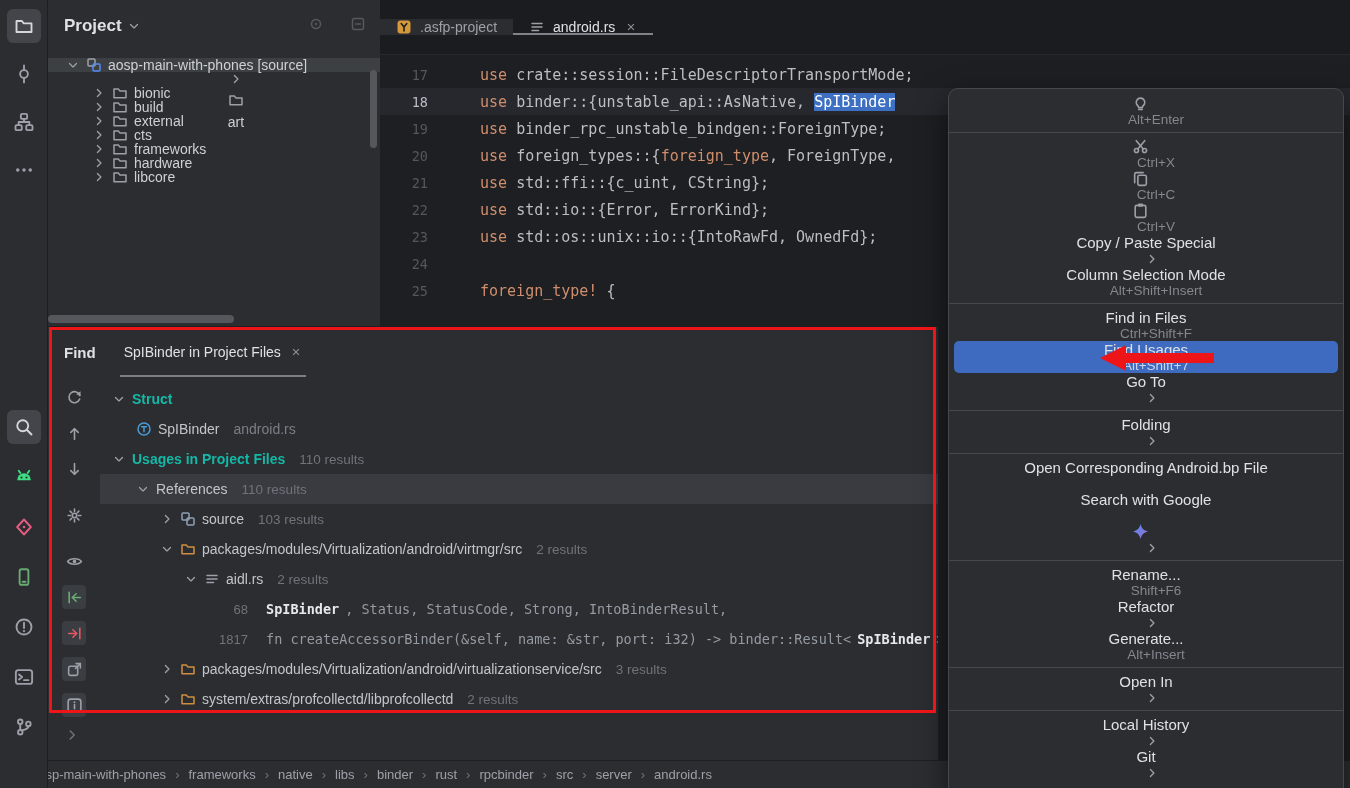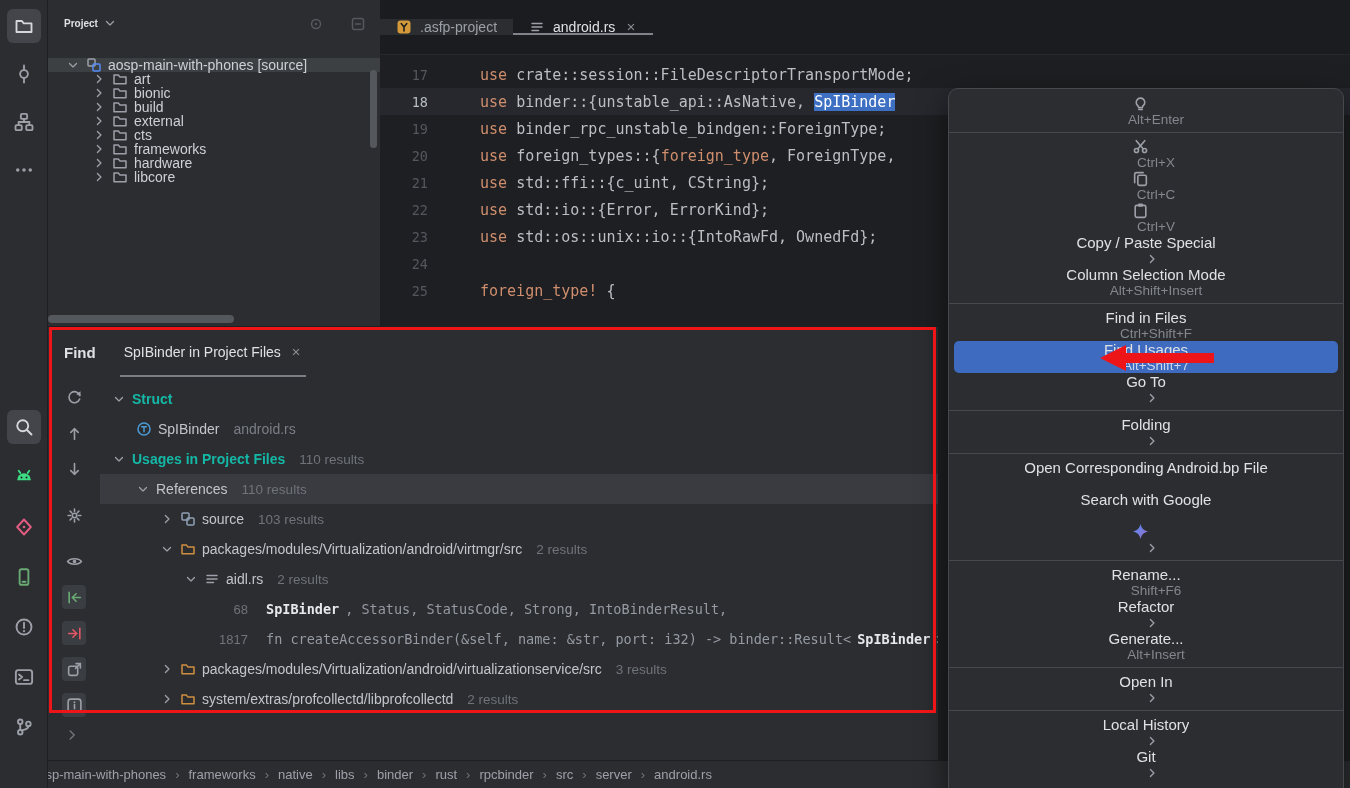--- a/index.html
+++ b/index.html
@@ -36,21 +36,21 @@
   .ab-top{display:flex;flex-direction:column;align-items:center;gap:14px;padding-top:9px;}
   .ab-mid{position:absolute;top:410px;left:0;width:48px;display:flex;flex-direction:column;align-items:center;gap:16px;}
   .ab-btn{width:34px;height:34px;border-radius:6px;display:flex;align-items:center;justify-content:center;}
   .ab-btn .icon{width:20px;height:20px;}
   .ab-btn.active{background:#43454a;}
   .ab-btn.active .icon{color:#d5d7dc;}
 
   
   .project-panel{position:absolute;left:48px;top:0;width:332px;height:326px;background:#2b2d30;z-index:5;overflow:hidden;}
   .pp-header{height:58px;padding:16px 14px 0 16px;display:flex;align-items:flex-start;}
-  .pp-title{font-size:10px;font-weight:bold;color:#dfe1e5;display:flex;gap:5px;align-items:center;}
+  .pp-title{font-size:17px;font-weight:bold;color:#dfe1e5;display:flex;gap:5px;align-items:center;}
   .pp-actions{margin-left:auto;display:flex;gap:26px;}
   .pp-actions .icon{color:#55585e;}
   .tree-row{height:14px;display:flex;align-items:center;gap:6px;font-size:14px;color:#ced0d6;white-space:nowrap;}
   .tree-row.selected{background:#3d4043;}
   .scroll-v{position:absolute;right:3px;top:70px;width:7px;height:78px;border-radius:4px;background:#54575c;}
   .scroll-h{position:absolute;left:0;bottom:3px;height:8px;width:186px;border-radius:4px;background:#54575c;}
 
   
   .find-panel{position:absolute;left:48px;top:326px;width:890px;height:434px;background:#2b2d30;border-top:1px solid #1e1f22;z-index:5;overflow:hidden;}
   .fp-header{height:50px;display:flex;align-items:center;padding-left:16px;gap:24px;}
@@ -329,21 +329,21 @@
             </svg>
           </span>
           <span class="icon">
             <svg viewBox="0 0 16 16">
               <rect x="2" y="2" width="7" height="7" rx="1" stroke="currentColor" fill="none" stroke-width="1.5" stroke-linecap="round" stroke-linejoin="round"></rect>
               <rect x="7" y="7" width="7" height="7" rx="1" stroke="currentColor" fill="none" stroke-width="1.5" stroke-linecap="round" stroke-linejoin="round" style="color:#548af7"></rect>
             </svg>
           </span>
           <span class="lbl">aosp-main-with-phones [source]</span>
         </div>
-        <div class="tree-row" style="padding-left: 44px;">
+        <div class="tree-row" style="padding-left: 44px; flex-direction: column;">
           <span class="icon chev">
             <svg viewBox="0 0 16 16">
               <polyline points="6.2,4 10.2,8 6.2,12" stroke="currentColor" fill="none" stroke-width="1.5" stroke-linecap="round" stroke-linejoin="round"></polyline>
             </svg>
           </span>
           <span class="icon">
             <svg viewBox="0 0 16 16">
               <path d="M2 12.8V4h4.3l1.5 1.9H14v6.9z" stroke="currentColor" fill="none" stroke-width="1.5" stroke-linecap="round" stroke-linejoin="round"></path>
             </svg>
           </span>

